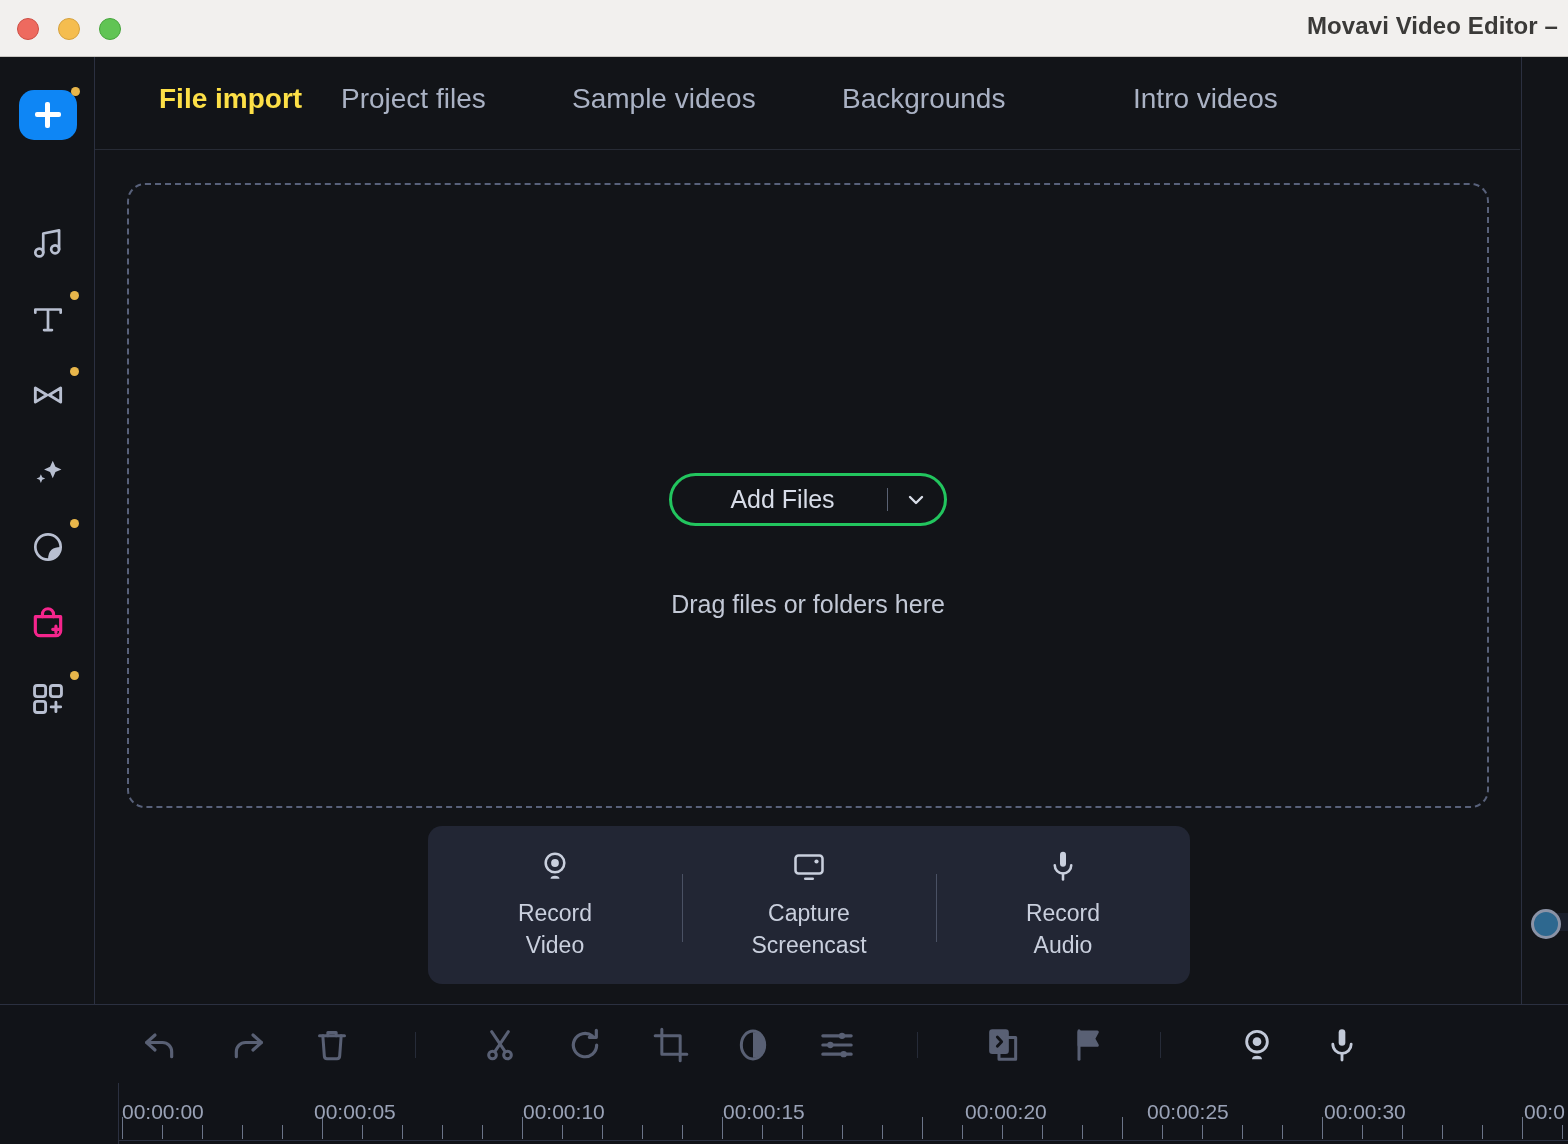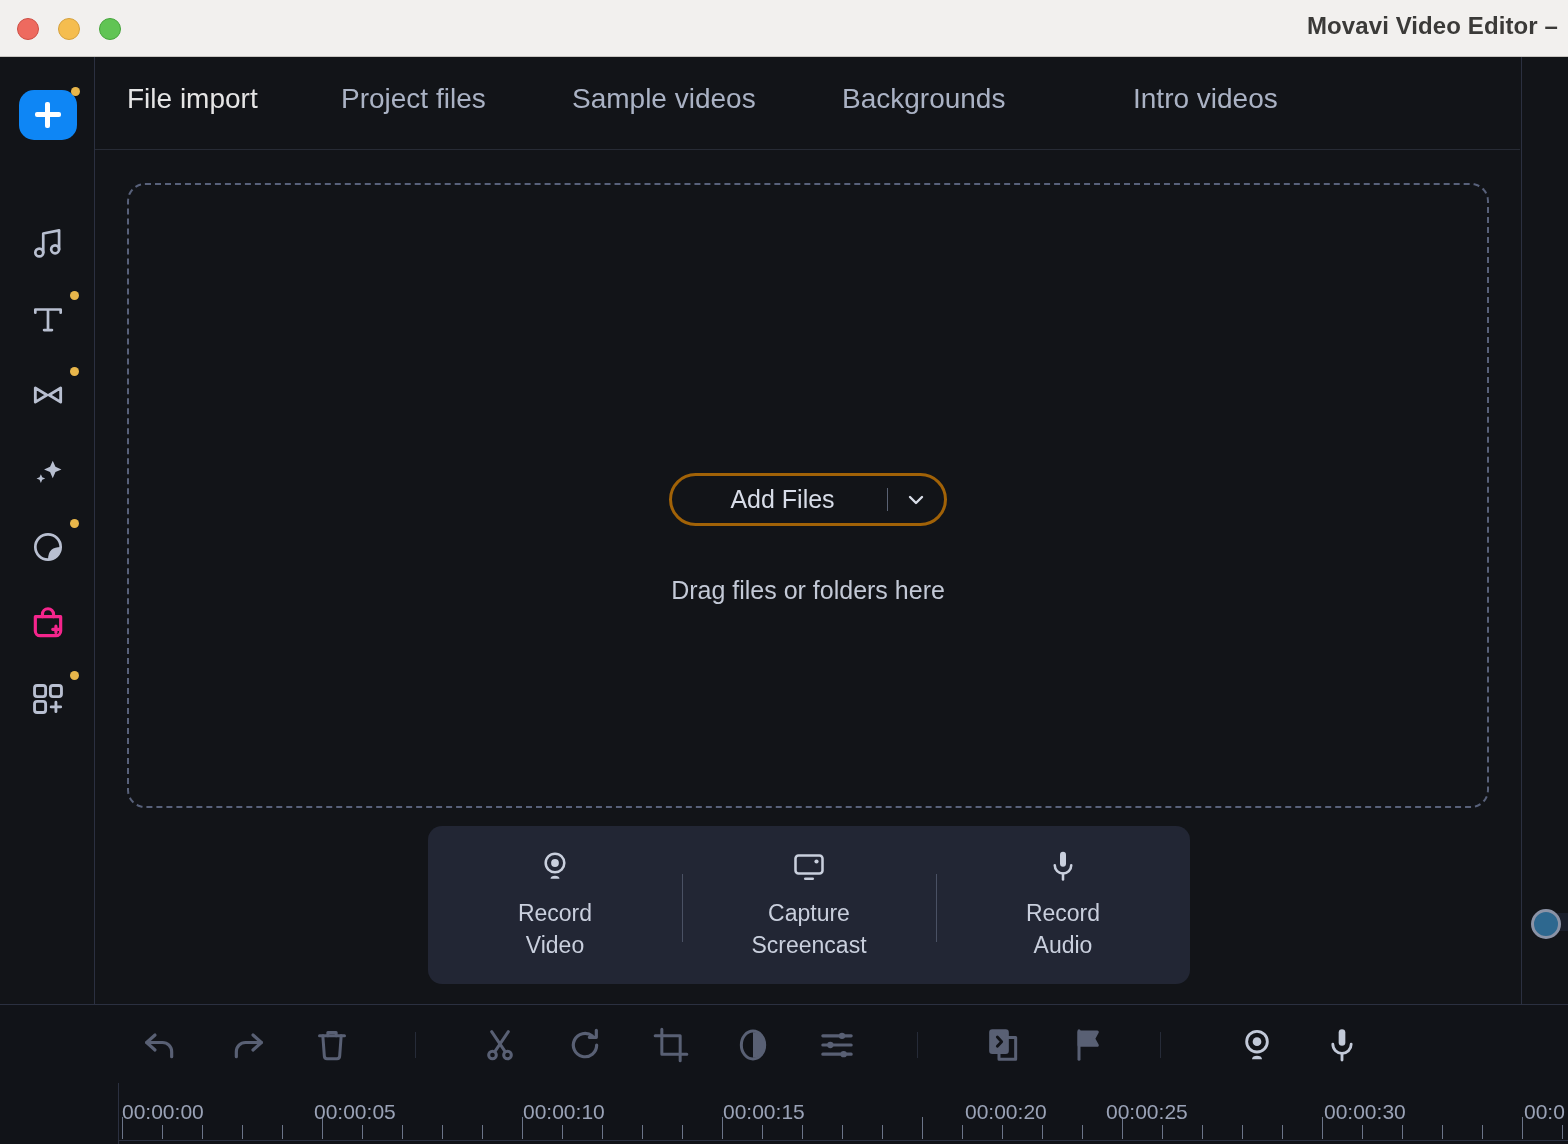--- a/index.html
+++ b/index.html
@@ -63,54 +63,54 @@
     position: absolute; left: 95px; top: 57px; width: 1425px; height: 947px;
     background: #121418;
   }
   .tabs {
     position: absolute; left: 0; top: 0; width: 1425px; height: 93px;
   }
   .tab {
     position: absolute; top: 26px;
     font-size: 28px; color: #aab2c4; white-space: nowrap;
   }
-  .tab.active { color: #e5e5e5; font-weight: normal; }
+  .tab.active { color: #fde047; font-weight: bold; margin-left: 32px; }
   .tabs-underline {
     position: absolute; left: 0; top: 92px; width: 1425px; height: 1px;
     background: #272b35;
   }
 
   
   .dropzone {
     position: absolute; left: 32px; top: 126px;
     width: 1362px; height: 625px;
     border: 2px dashed #58617a; border-radius: 18px;
   }
   .dz-center {
     position: absolute; left: 0; right: 0; top: 288px;
     display: flex; flex-direction: column; align-items: center;
   }
   .addfiles {
     display: flex; align-items: stretch;
-    height: 53px; border: 3px solid #a16207; border-radius: 27px;
+    height: 53px; border: 3px solid #22c55e; border-radius: 27px;
     background: transparent; min-width: 278px;
   }
   .addfiles .lbl {
     flex: 1; display: flex; align-items: center; justify-content: center;
     padding: 0 34px 0 40px;
     color: #d8dde8; font-size: 25px; white-space: nowrap;
   }
   .addfiles .sep { width: 1px; background: #5a6273; margin: 12px 0; }
   .addfiles .chev {
     width: 56px; display: flex; align-items: center; justify-content: center;
     color: #d8dde8;
   }
   .addfiles .chev svg { width: 24px; height: 24px; }
   .drag-hint {
-    margin-top: 50px; color: #c3c9d6; font-size: 25px; white-space: nowrap;
+    margin-top: 64px; color: #c3c9d6; font-size: 25px; white-space: nowrap;
   }
 
   
   .actions {
     position: absolute; left: 333px; top: 769px;
     width: 762px; height: 158px;
     background: #222634; border-radius: 14px;
     display: flex; align-items: stretch;
   }
   .action {
@@ -525,19 +525,19 @@
         <div class="tick minor" style="left: 1482px;"></div>
         <div class="tick major" style="left: 1522px;"></div>
         <div class="tick minor" style="left: 1562px;"></div>
       </div>
     <div id="ruler-labels">
         <div class="tick-label" style="left: 122px;">00:00:00</div>
         <div class="tick-label" style="left: 314px;">00:00:05</div>
         <div class="tick-label" style="left: 523px;">00:00:10</div>
         <div class="tick-label" style="left: 723px;">00:00:15</div>
         <div class="tick-label" style="left: 923px; margin-left: 42px;">00:00:20</div>
-        <div class="tick-label" style="left: 1106px;">00:00:25</div>
+        <div class="tick-label" style="left: 1147px;">00:00:25</div>
         <div class="tick-label" style="left: 1324px;">00:00:30</div>
         <div class="tick-label" style="left: 1524px;">00:0</div>
       </div>
   </div>
 
 </div>
 
 </body></html>

